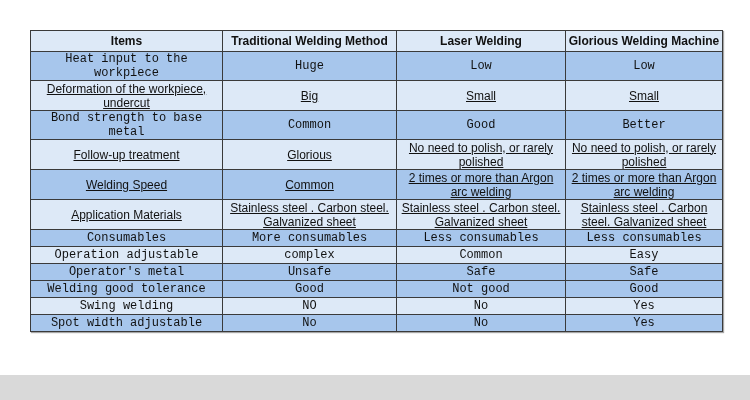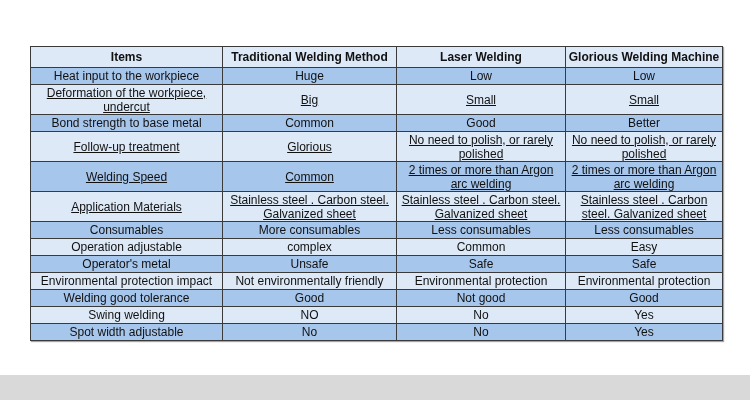--- a/index.html
+++ b/index.html
@@ -13,21 +13,21 @@
     }
     .page {
       position: relative;
       width: 750px;
       height: 400px;
       background: #ffffff;
     }
     table.comparison {
       position: absolute;
       left: 30px;
-      top: 46px;
+      top: 30px;
       width: 692px;
       border-collapse: collapse;
       table-layout: fixed;
       font-size: 12px;
       color: #111111;
       box-shadow: 1px 1px 1px rgba(0,0,0,0.35);
     }
     table.comparison col.c1 { width: 192px; }
     table.comparison col.c2 { width: 174px; }
     table.comparison col.c3 { width: 169px; }
@@ -42,21 +42,21 @@
       overflow: hidden;
     }
     table.comparison th {
       font-weight: bold;
       background: #dde9f7;
       height: 20px;
       font-size: 12px;
     }
     tr.light td { background: #dde9f7; }
     tr.dark td { background: #a7c6ec; }
-    tr.h1 td { height: 16px; }
+    tr.h1 td { height: 16px; font-family: Liberation Mono, monospace; }
     tr.h2 td { height: 29px; text-decoration: underline; }
     td.top { vertical-align: top; }
     .footer-bar {
       position: absolute;
       left: 0;
       top: 375px;
       width: 750px;
       height: 25px;
       background: #d9d9d9;
     }
@@ -128,26 +128,20 @@
         <td>complex</td>
         <td>Common</td>
         <td>Easy</td>
       </tr>
       <tr class="dark h1">
         <td>Operator's metal</td>
         <td>Unsafe</td>
         <td>Safe</td>
         <td>Safe</td>
       </tr>
-      <tr class="light h1">
-        <td>Environmental protection impact</td>
-        <td>Not environmentally friendly</td>
-        <td>Environmental protection</td>
-        <td>Environmental protection</td>
-      </tr>
       <tr class="dark h1">
         <td>Welding good tolerance</td>
         <td>Good</td>
         <td>Not good</td>
         <td>Good</td>
       </tr>
       <tr class="light h1">
         <td>Swing welding</td>
         <td>NO</td>
         <td>No</td>

